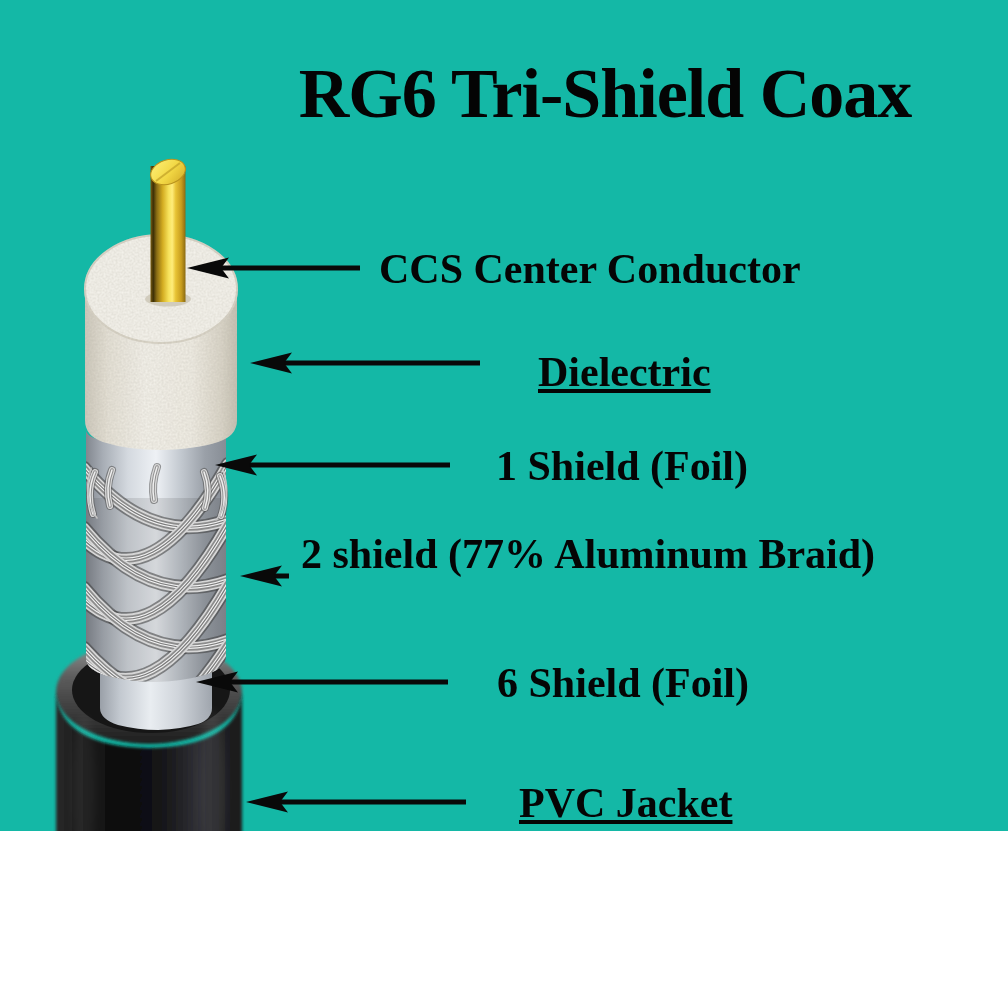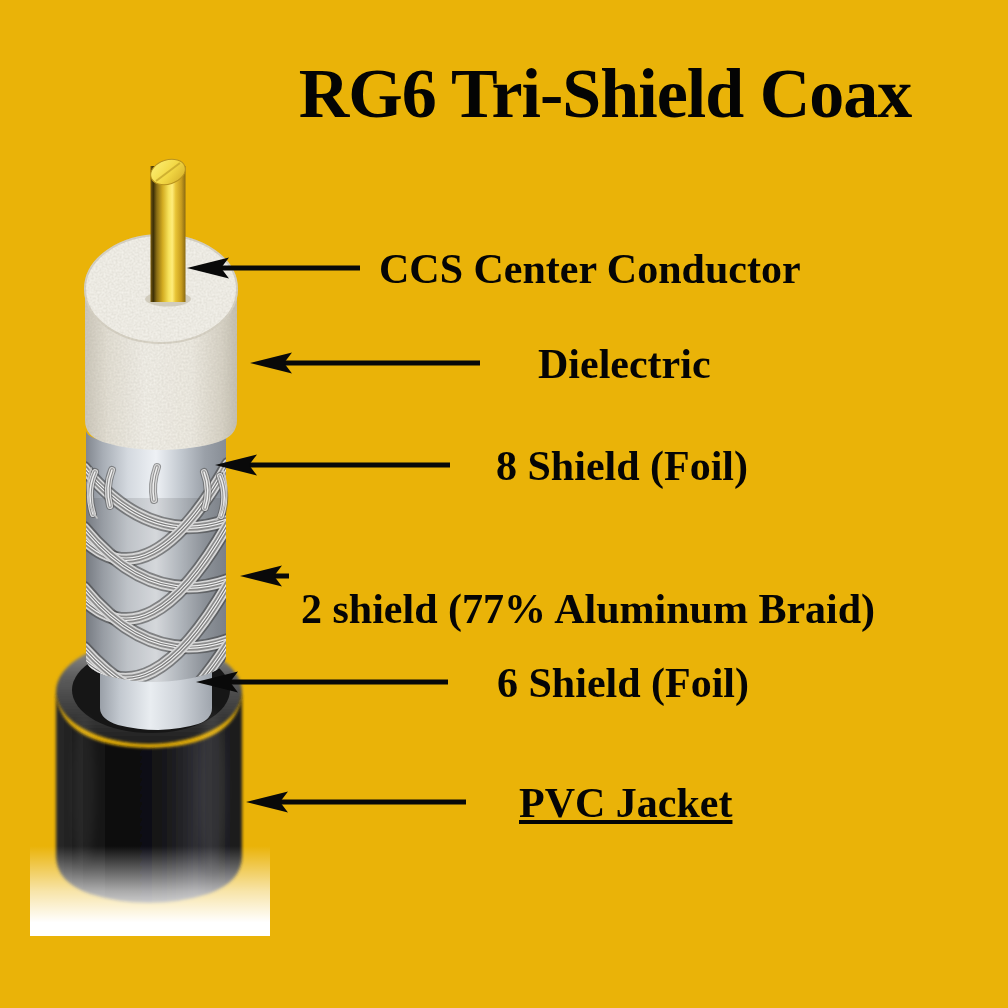--- a/index.html
+++ b/index.html
@@ -1,17 +1,17 @@
 <!DOCTYPE html>
 <html><head>
 <meta charset="utf-8">
 <style>
   html,body{margin:0;padding:0;background:#ffffff;}
   .stage{
-    position:relative;width:1008px;height:1008px;background:#eab308;
+    position:relative;width:1008px;height:831px;background:#14b8a6;
     overflow:hidden;font-family:"Liberation Serif","DejaVu Serif",serif;
   }
   .title{
     position:absolute;left:258px;top:54px;width:694px;text-align:center;
     font-size:70px;font-weight:700;letter-spacing:-1px;color:#040404;white-space:nowrap;
   }
   .cable-svg{position:absolute;left:0;top:0;}
   .callout{
     position:absolute;font-size:42px;font-weight:700;color:#050505;
     white-space:nowrap;line-height:1.2;
@@ -261,18 +261,18 @@
   <svg class="arrow-svg" style="left:196px;top:668px;" width="254" height="28">
     <line class="arrow-line" x1="30" y1="14" x2="252" y2="14"></line>
     <polygon class="arrow-head" points="0,14 42,3.5 34,14 42,24.5"></polygon>
   </svg>
   <svg class="arrow-svg" style="left:246px;top:788px;" width="222" height="28">
     <line class="arrow-line" x1="30" y1="14" x2="220" y2="14"></line>
     <polygon class="arrow-head" points="0,14 42,3.5 34,14 42,24.5"></polygon>
   </svg>
 
   <div class="callout" style="left:379px;top:244px;text-align:center;">CCS Center Conductor</div>
-  <div class="callout" style="left:538px;top:339px;">Dielectric</div>
-  <div class="callout" style="left:496px;top:441px;">8 Shield (Foil)</div>
-  <div class="callout" style="left:301px;top:584px;">2 shield (77% Aluminum Braid)</div>
+  <div class="callout" style="left:538px;top:347px;text-decoration:underline;">Dielectric</div>
+  <div class="callout" style="left:496px;top:441px;">1 Shield (Foil)</div>
+  <div class="callout" style="left:301px;top:529px;">2 shield (77% Aluminum Braid)</div>
   <div class="callout" style="left:497px;top:658px;">6 Shield (Foil)</div>
   <div class="callout" style="left:519px;top:778px;text-decoration:underline;">PVC Jacket</div>
 </div>
 
 </body></html>

